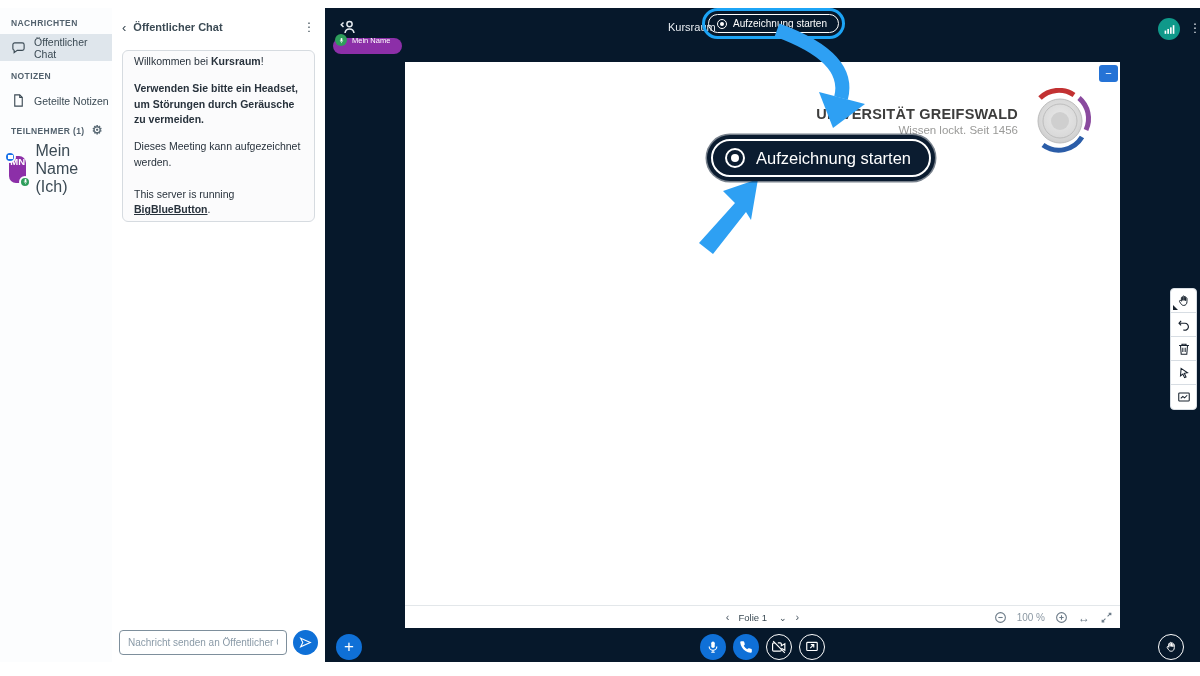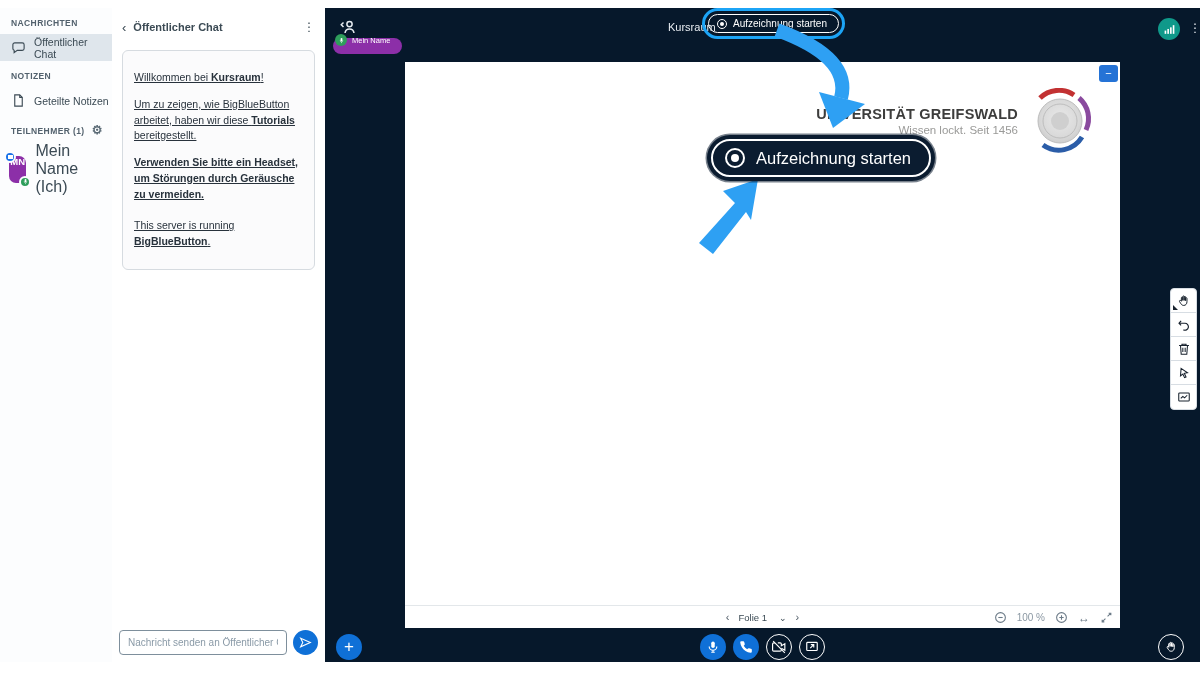--- a/index.html
+++ b/index.html
@@ -23,21 +23,21 @@
   .badge.mic { bottom:-5px; right:-5px; background:#2e9e5b; }
   .badge.mic svg { width:7px; height:7px; color:#fff; }
   .pname { font-size:16px; color:#3b4a54; }
 
   
   .chatpanel { position:absolute; left:112px; top:0; width:213px; height:654px; background:#ffffff; }
   .chat-header { display:flex; align-items:center; height:26px; padding:0 10px; margin-top:6px; }
   .chat-back { font-size:13px; color:#3b4a54; cursor:pointer; margin-right:7px; line-height:1; }
   .chat-title { font-size:11px; font-weight:bold; color:#3b4a54; flex:1; }
   .kebab { font-size:12px; color:#3b4a54; cursor:pointer; line-height:1; letter-spacing:0; }
-  .welcome { margin:10px 10px; border:1px solid #d6dbe0; border-radius:6px; background:#fbfbfc; padding:19px 11px; font-size:10.5px; line-height:1.5; color:#28323c;text-decoration:underline; }
+  .welcome { margin:10px 10px; border:1px solid #d6dbe0; border-radius:6px; background:#fbfbfc; padding:3px 11px; font-size:10.5px; line-height:1.5; color:#28323c; }
   .welcome p { margin-bottom:11px; }
   .welcome p:last-child { margin-bottom:0;margin-top:16px; }
   .b { font-weight:bold; }
   .lnk { font-weight:bold; text-decoration:underline; cursor:pointer; }
   .chat-inputrow { position:absolute; left:7px; right:7px; bottom:7px; display:flex; align-items:center; gap:6px; }
   .chat-input { flex:1; height:25px; border:1px solid #7e8f9c; border-radius:4px; font-size:10px; padding:0 8px; color:#3b4a54; font-family:"Liberation Sans", sans-serif; }
   .chat-input::placeholder { color:#8a9aa7; }
   .send-btn { width:25px; height:25px; border-radius:50%; background:#0f70d7; border:none; display:flex; align-items:center; justify-content:center; cursor:pointer; flex:0 0 auto; }
   .send-btn svg { width:13px; height:13px; color:#fff; }
 
@@ -144,22 +144,22 @@
     </aside>
 
     <section class="chatpanel">
       <div class="chat-header">
         <span class="chat-back">‹</span>
         <span class="chat-title">Öffentlicher Chat</span>
         <span class="kebab">⋮</span>
       </div>
       <div class="welcome">
         <p><span>Willkommen bei </span><span class="b">Kursraum</span><span>!</span></p>
-        <p><span>Um zu zeigen, wie BigBlueButton arbeitet, haben wir diese </span><span class="lnk">Tutorials</span><span> bereitgestellt.</span></p>
         <p class="b">Verwenden Sie bitte ein Headset, um Störungen durch Geräusche zu vermeiden.</p>
+        <p>Dieses Meeting kann aufgezeichnet werden.</p>
         <p><span>This server is running </span><span class="lnk">BigBlueButton</span><span>.</span></p>
       </div>
       <div class="chat-inputrow">
         <input class="chat-input" type="text" placeholder="Nachricht senden an Öffentlicher Chat" style="">
         <button class="send-btn">
           <svg viewBox="0 0 24 24" fill="none" stroke="currentColor" stroke-width="2">
               <path d="M3 4l18 8L3 20l4-8z"></path>
             </svg>
         </button>
       </div>

